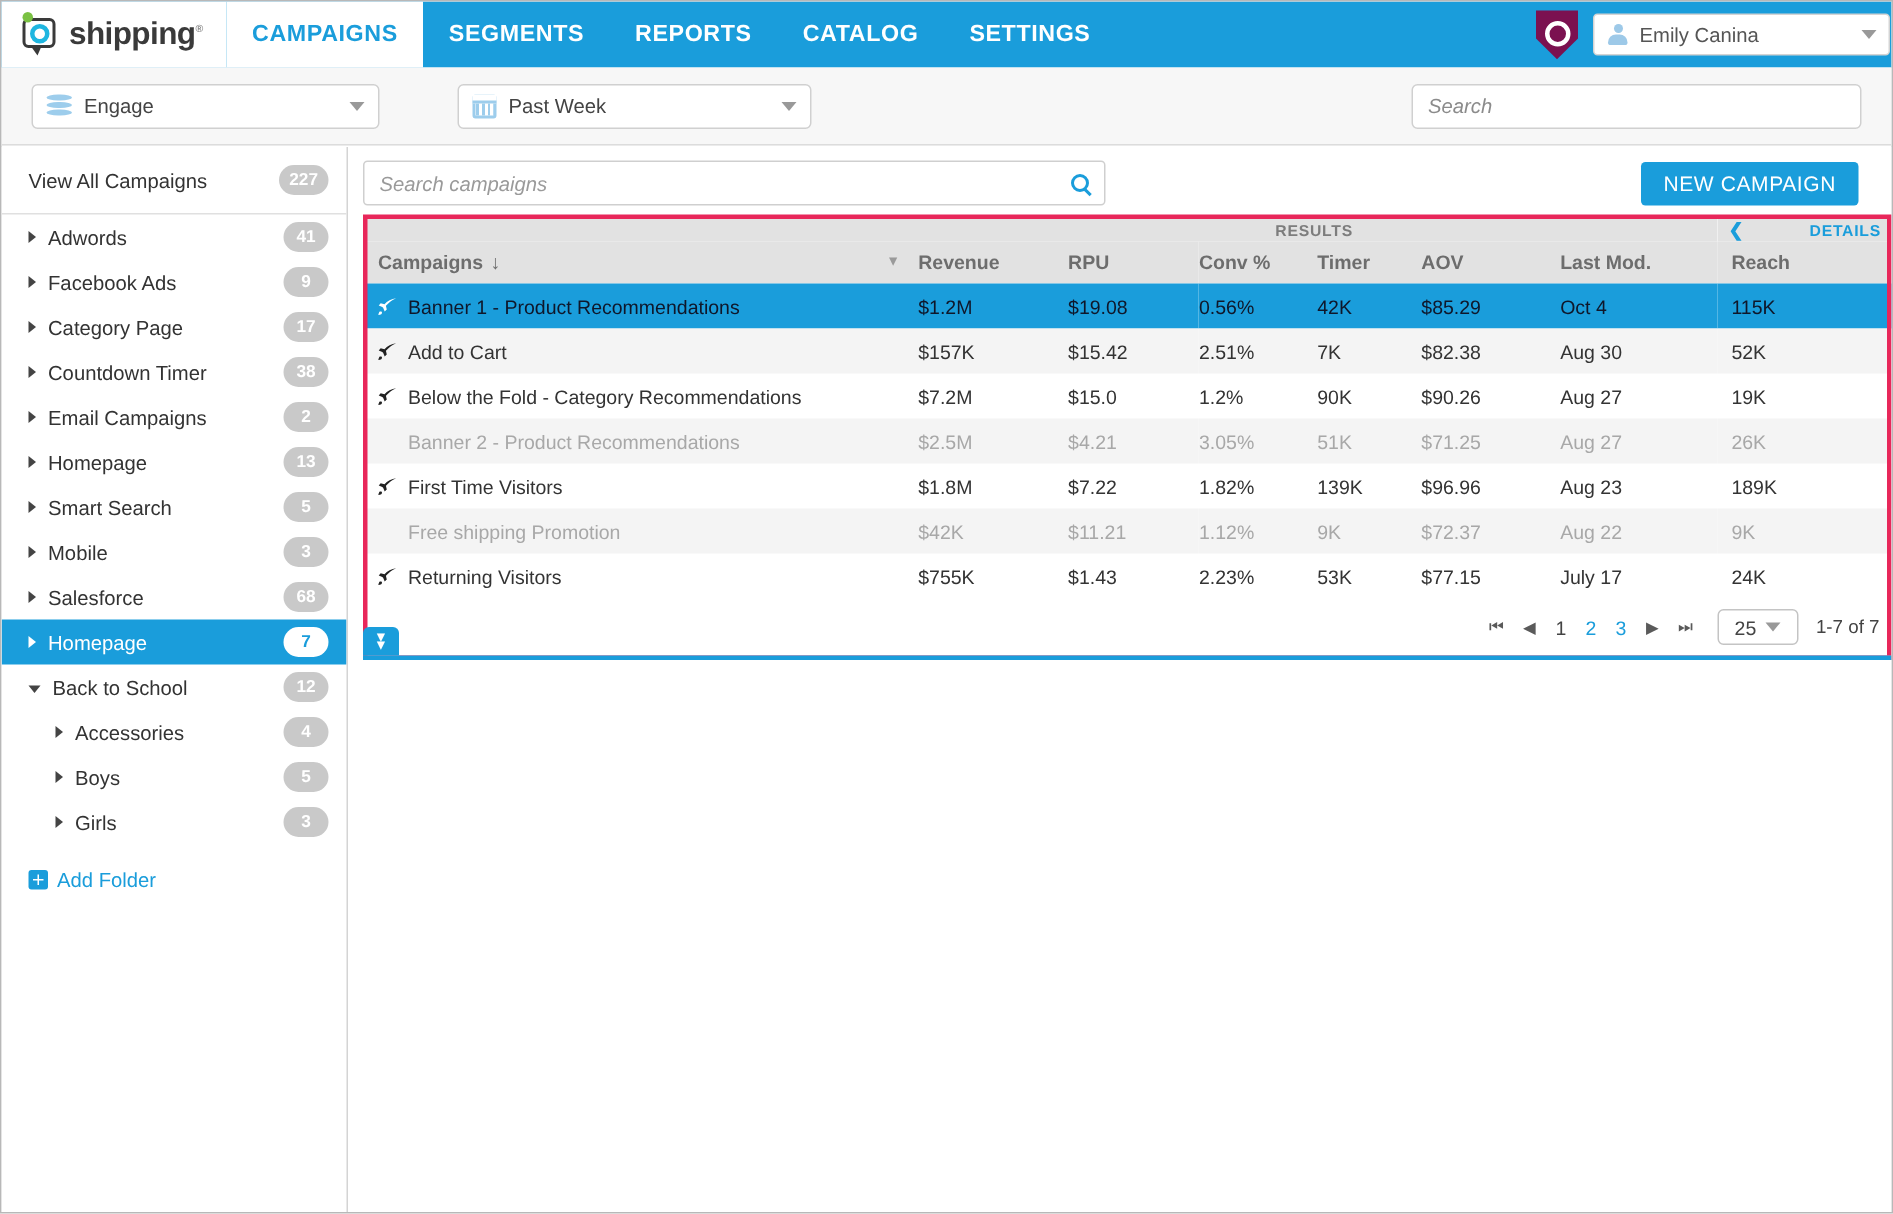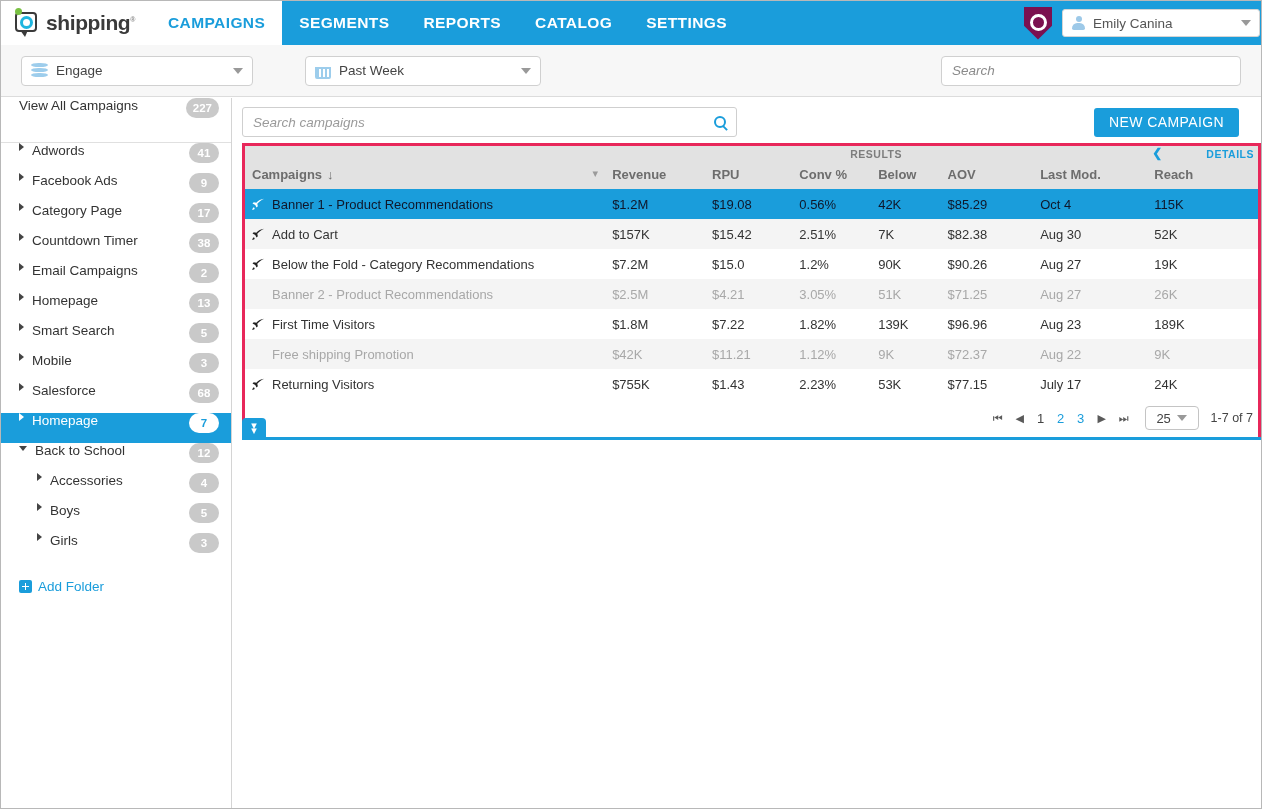--- a/index.html
+++ b/index.html
@@ -129,21 +129,21 @@
   }
   #top-search input::placeholder { color: #8b8b8b; font-style: italic; }
 
   
   #sidebar {
     position: absolute; left: 0; top: 97px; width: 231px; bottom: 0;
     background: #ffffff; border-right: 1px solid #d4d4d4;
     overflow: hidden;
   }
   .side-row {
-    height: 30px; display: flex; align-items: flex-start;
+    height: 30px; display: flex; align-items: center;
     padding-left: 18px; padding-right: 12px; font-size: 13.5px; color: #333;
     cursor: pointer; position: relative;
   }
   #view-all { height: 45px; border-bottom: 1px solid #e0e0e0; }
   .side-arrow {
     width: 0; height: 0; flex: 0 0 auto; margin-right: 8px;
     border-top: 4.5px solid transparent; border-bottom: 4.5px solid transparent;
     border-left: 5.5px solid #444;
   }
   .side-arrow.open {
@@ -477,21 +477,21 @@
           </th>
         </tr>
         <tr class="bot">
           <th class="c-campaign">
             <span>Campaigns</span><span class="sort-arrow">↓</span>
             <span style="float:right;margin-right:14px;" class="hdr-sort-caret">▾</span>
           </th>
           <th>Revenue</th>
           <th>RPU</th>
           <th>Conv %</th>
-          <th>Below</th>
+          <th>Timer</th>
           <th>AOV</th>
           <th>Last Mod.</th>
           <th class="detailcol">Reach</th>
         </tr>
       </thead>
       <tbody id="tbody">
           <tr class="sel">
             <td class="c-campaign">
               <span class="rowname">
                 <span class="rocket">

